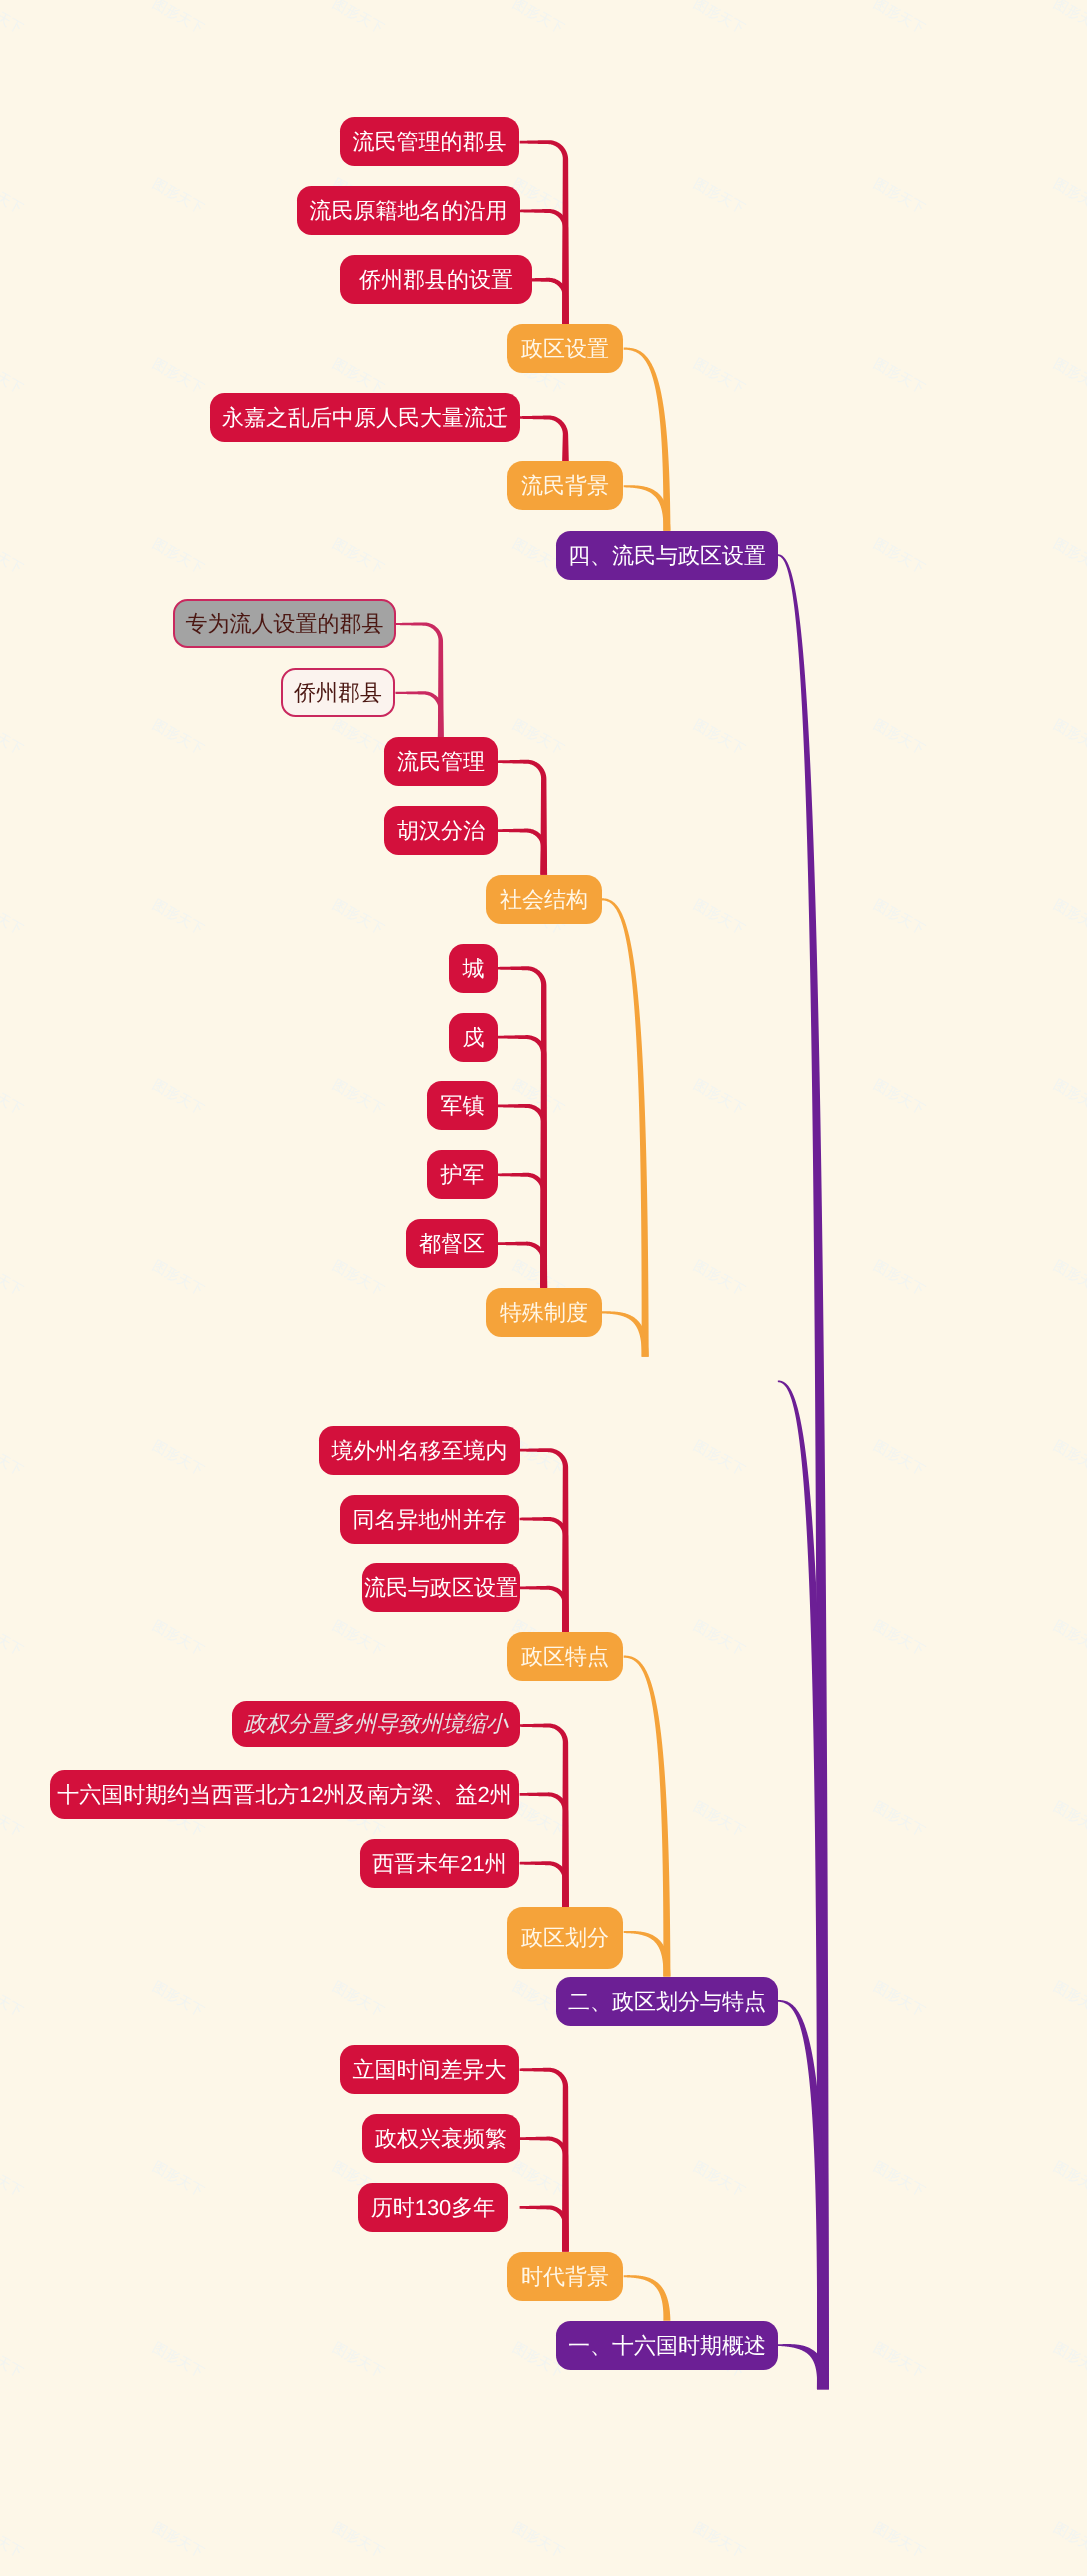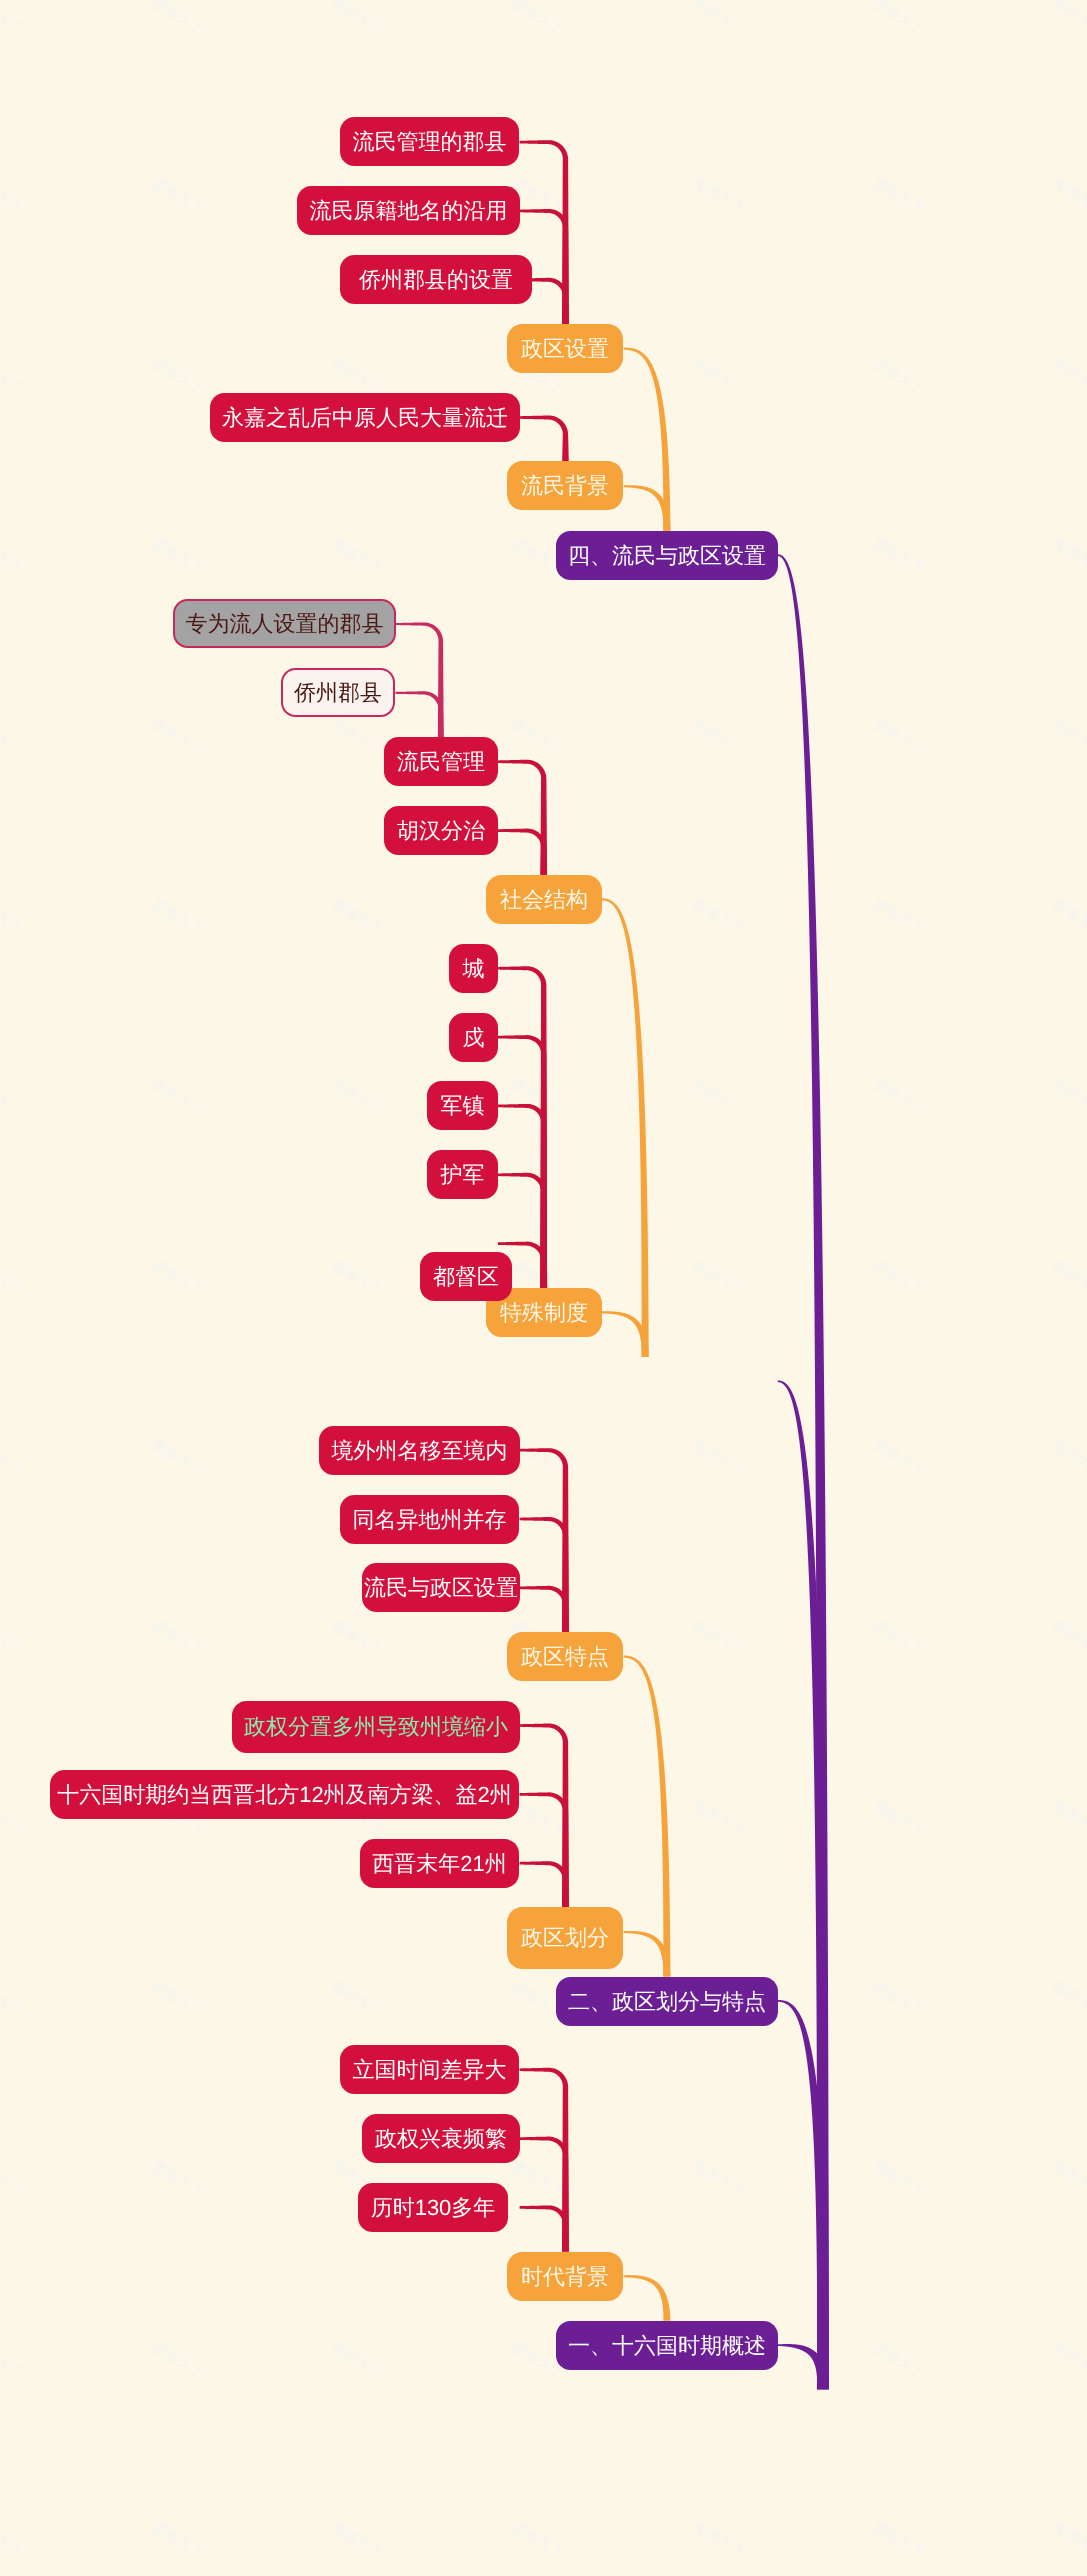--- a/index.html
+++ b/index.html
@@ -216,42 +216,42 @@
       </div>
       <div class="node lv3" id="node-n3b2" style="left: 449px; top: 1013px; width: 49px; height: 49px; background: rgb(211, 16, 60); color: rgb(255, 255, 255);">
         <span>戍</span>
       </div>
       <div class="node lv3" id="node-n3b3" style="left: 427px; top: 1081px; width: 71px; height: 49px; background: rgb(211, 16, 60); color: rgb(255, 255, 255);">
         <span>军镇</span>
       </div>
       <div class="node lv3" id="node-n3b4" style="left: 427px; top: 1150px; width: 71px; height: 49px; background: rgb(211, 16, 60); color: rgb(255, 255, 255);">
         <span>护军</span>
       </div>
-      <div class="node lv3" id="node-n3b5" style="left: 420px; top: 1219px; width: 92px; height: 49px; background: rgb(211, 16, 60); color: rgb(255, 255, 255); margin-top: 33px;">
+      <div class="node lv3" id="node-n3b5" style="left: 406px; top: 1219px; width: 92px; height: 49px; background: rgb(211, 16, 60); color: rgb(255, 255, 255);">
         <span>都督区</span>
       </div>
       <div class="node lv1" id="node-n2" style="left: 556px; top: 1977px; width: 222px; height: 49px; background: rgb(108, 31, 149); color: rgb(255, 255, 255);">
         <span>二、政区划分与特点</span>
       </div>
       <div class="node lv2" id="node-n2a" style="left: 507px; top: 1632px; width: 116px; height: 49px; background: rgb(245, 163, 58); color: rgb(255, 247, 231);">
         <span>政区特点</span>
       </div>
       <div class="node lv3" id="node-n2a1" style="left: 319px; top: 1426px; width: 201px; height: 49px; background: rgb(211, 16, 60); color: rgb(255, 255, 255);">
         <span>境外州名移至境内</span>
       </div>
       <div class="node lv3" id="node-n2a2" style="left: 340px; top: 1495px; width: 179px; height: 49px; background: rgb(211, 16, 60); color: rgb(255, 255, 255);">
         <span>同名异地州并存</span>
       </div>
       <div class="node lv3" id="node-n2a3" style="left: 362px; top: 1563px; width: 158px; height: 49px; background: rgb(211, 16, 60); color: rgb(255, 255, 255);">
         <span>流民与政区设置</span>
       </div>
       <div class="node lv2" id="node-n2b" style="left: 507px; top: 1907px; width: 116px; height: 62px; background: rgb(245, 163, 58); color: rgb(255, 247, 231);">
         <span>政区划分</span>
       </div>
-      <div class="node lv3" id="node-n2b1" style="left: 232px; top: 1701px; width: 288px; height: 52px; background: rgb(211, 16, 60); color: #86efac;">
+      <div class="node lv3" id="node-n2b1" style="left: 232px; top: 1701px; width: 288px; height: 46px; background: rgb(211, 16, 60); color: #e5e5e5; font-style: italic;">
         <span>政权分置多州导致州境缩小</span>
       </div>
       <div class="node lv3" id="node-n2b2" style="left: 50px; top: 1770px; width: 469px; height: 49px; background: rgb(211, 16, 60); color: rgb(255, 255, 255);">
         <span>十六国时期约当西晋北方12州及南方梁、益2州</span>
       </div>
       <div class="node lv3" id="node-n2b3" style="left: 360px; top: 1839px; width: 159px; height: 49px; background: rgb(211, 16, 60); color: rgb(255, 255, 255);">
         <span>西晋末年21州</span>
       </div>
       <div class="node lv1" id="node-n1" style="left: 556px; top: 2321px; width: 222px; height: 49px; background: rgb(108, 31, 149); color: rgb(255, 255, 255);">
         <span>一、十六国时期概述</span>

